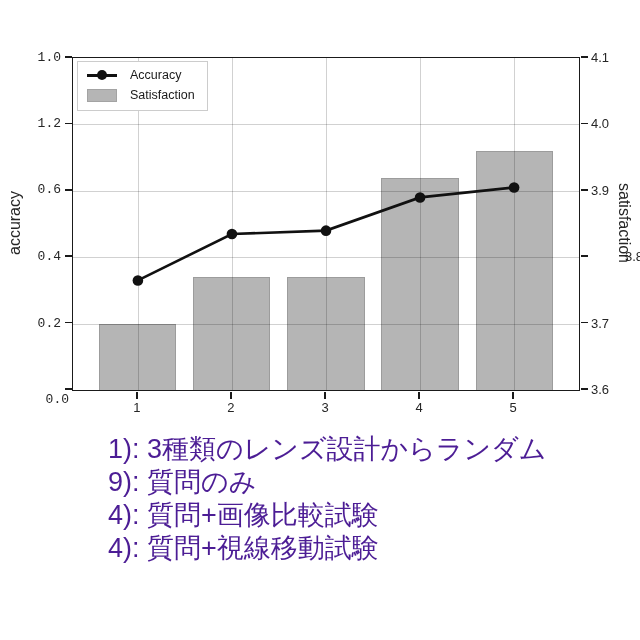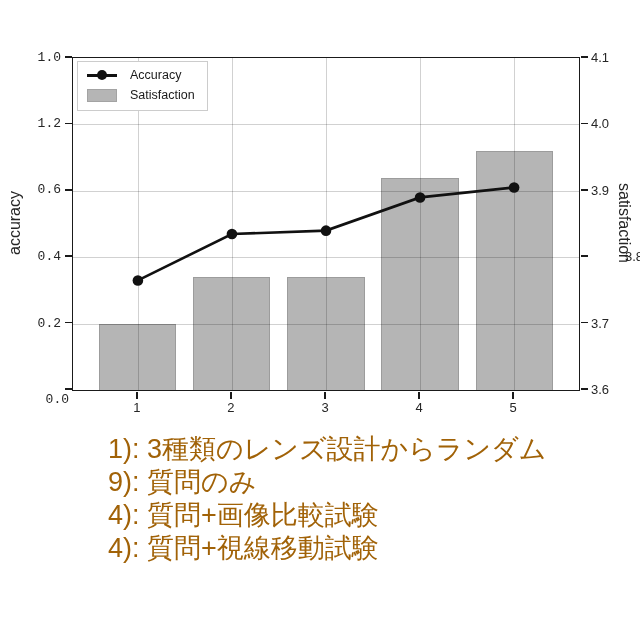--- a/index.html
+++ b/index.html
@@ -33,21 +33,21 @@
     border:1px solid #cccccc;padding:6px 12px 8px 9px;display:flex;flex-direction:column;gap:6px;
   }
   .legend-row{display:flex;align-items:center;gap:13px;}
   .legend-label{font-size:12.5px;color:#1a1a1a;}
   .legend-marker-line{position:relative;width:30px;height:11px;display:inline-block;}
   .legend-marker-line::before{content:"";position:absolute;left:0;right:0;top:4.5px;height:2.5px;background:#111111;}
   .legend-dot{position:absolute;left:50%;top:50%;width:10px;height:10px;border-radius:50%;background:#111111;transform:translate(-50%,-50%);}
   .legend-marker-bar{width:30px;height:13px;background:#b5b5b5;border:1px solid #a3a3a3;box-sizing:border-box;display:inline-block;}
   
   #annotations{position:absolute;left:108px;top:433px;width:500px;}
-  .annotation-line{font-size:27px;line-height:33px;color:#a16207;white-space:nowrap;letter-spacing:0px;}
+  .annotation-line{font-size:27px;line-height:33px;color:#4c1d95;white-space:nowrap;letter-spacing:0px;}
 </style>
 </head>
 <body>
 
 <div id="canvas">
 
   <div id="plot-box">
     <div id="plot-inner">
         <div class="bar" style="left: 26.3346px; width: 77.1227px; height: 66.4px; background: rgb(181, 181, 181);"></div>
         <div class="bar" style="left: 120.387px; width: 77.1227px; height: 112.88px; background: rgb(181, 181, 181);"></div>

